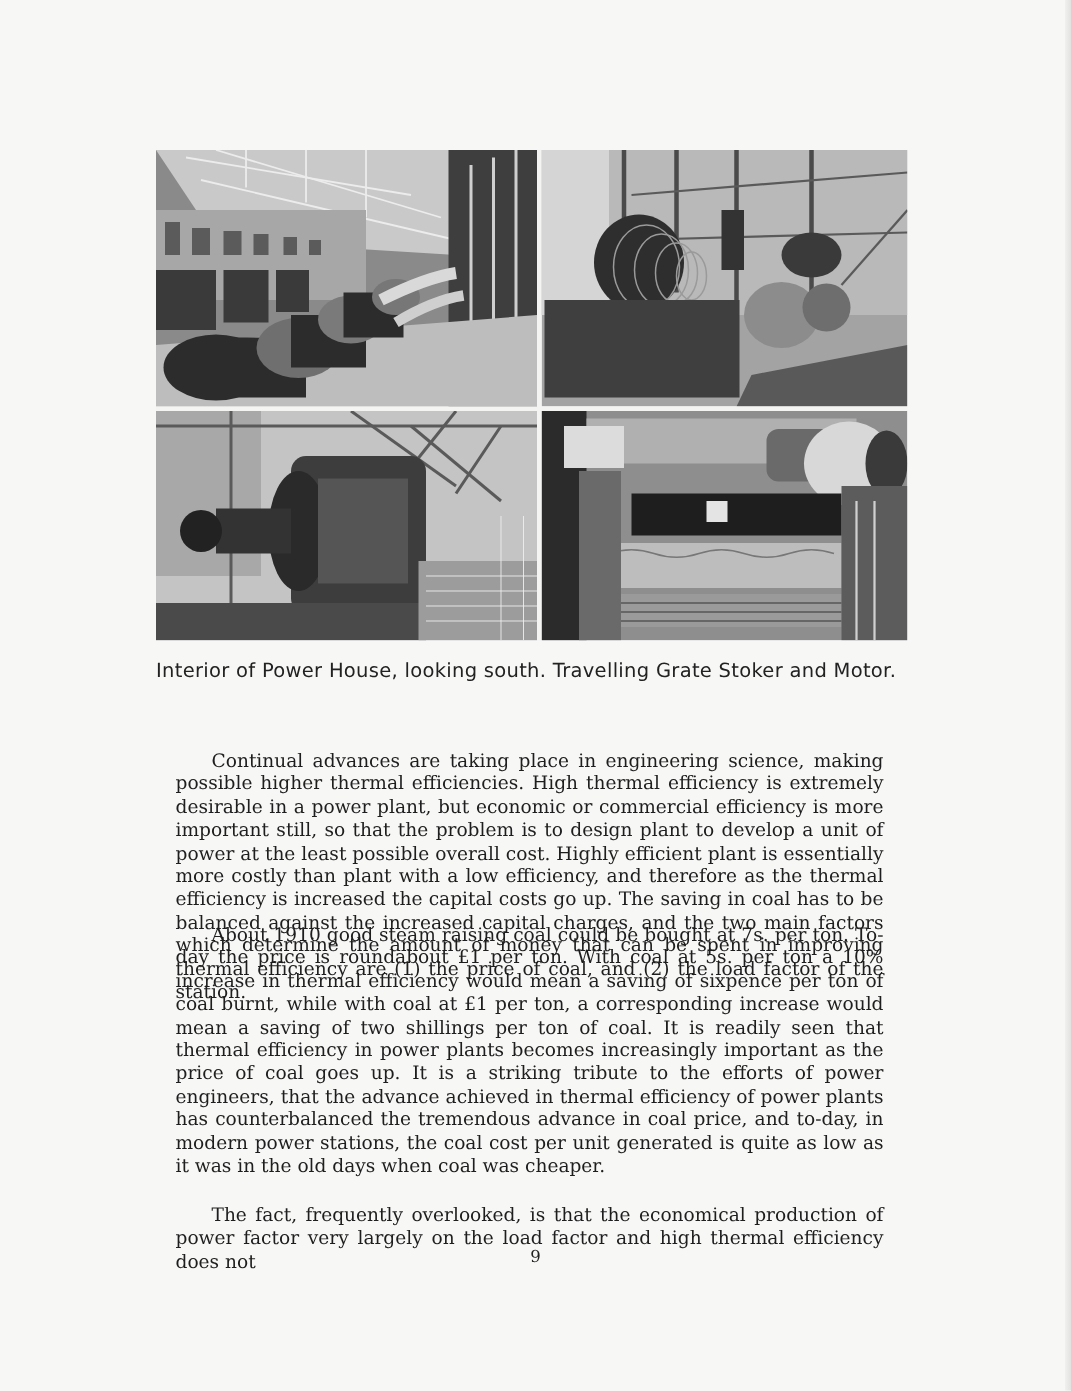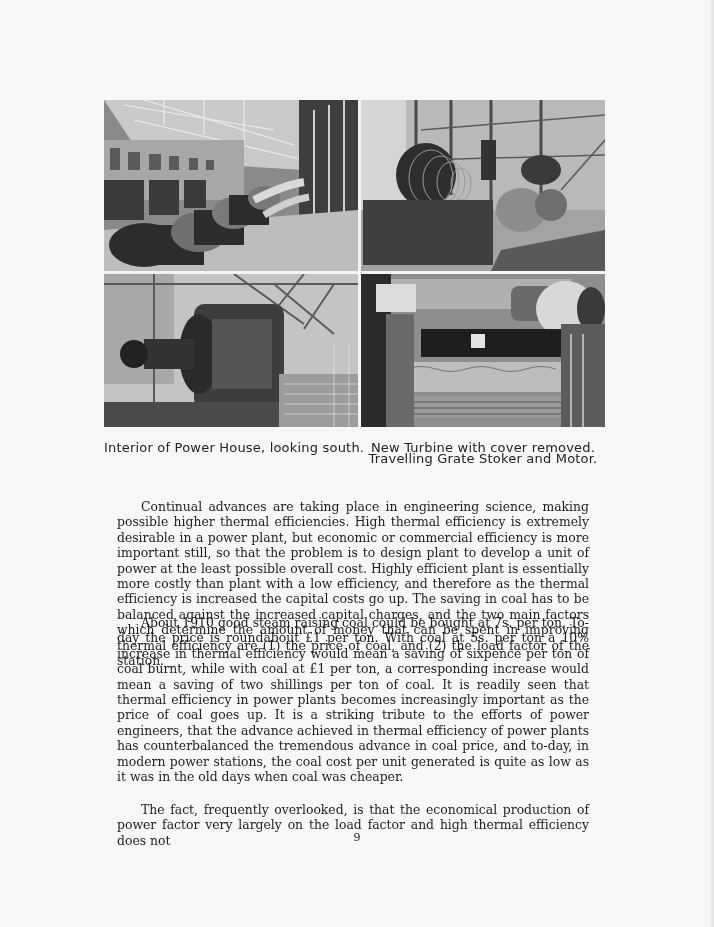--- a/index.html
+++ b/index.html
@@ -177,21 +177,20 @@
           <line x1="222" y1="60" x2="222" y2="153"></line>
         </g>
     </svg>
   </div>
 </div>
 
 <div class="caption cap-left">
   <div>Interior of Power House, looking south.</div>
 </div>
 <div class="caption cap-right">
-  <div>New Turbine with cover removed.</div>
   <div>Travelling Grate Stoker and Motor.</div>
 </div>
 
 <div class="body-text para1">
   <p>Continual advances are taking place in engineering science, making possible higher thermal efficiencies.  High thermal efficiency is extremely desirable in a power plant, but economic or commercial efficiency is more important still, so that the problem is to design plant to develop a unit of power at the least possible overall cost.  Highly efficient plant is essentially more costly than plant with a low efficiency, and therefore as the thermal efficiency is increased the capital costs go up.  The saving in coal has to be balanced against the increased capital charges, and the two main factors which determine the amount of money that can be spent in improving thermal efficiency are (1) the price of coal, and (2) the load factor of the station.</p>
 </div>
 <div class="body-text para2">
   <p>About 1910 good steam raising coal could be bought at 7s. per ton. To-day the price is roundabout £1 per ton.  With coal at 5s. per ton a 10% increase in thermal efficiency would mean a saving of sixpence per ton of coal burnt, while with coal at £1 per ton, a corresponding increase would mean a saving of two shillings per ton of coal.  It is readily seen that thermal efficiency in power plants becomes increasingly important as the price of coal goes up.  It is a striking tribute to the efforts of power engineers, that the advance achieved in thermal efficiency of power plants has counterbalanced the tremendous advance in coal price, and to-day, in modern power stations, the coal cost per unit generated is quite as low as it was in the old days when coal was cheaper.</p>
 </div>
 <div class="body-text para3">

